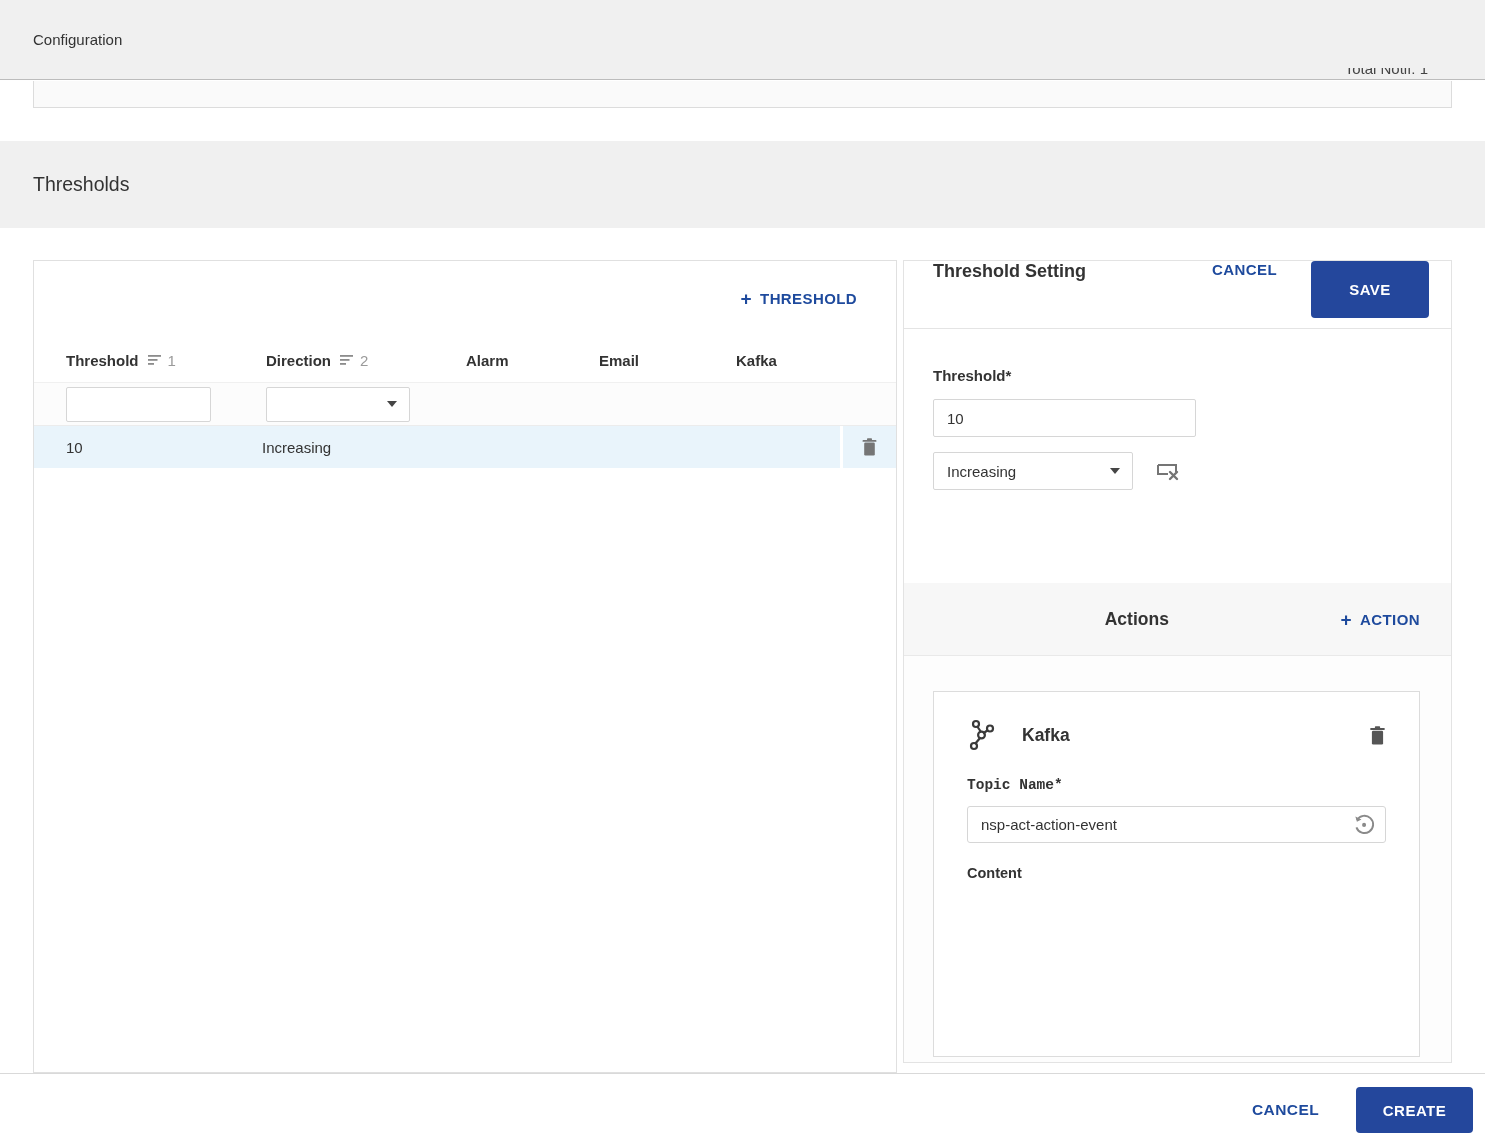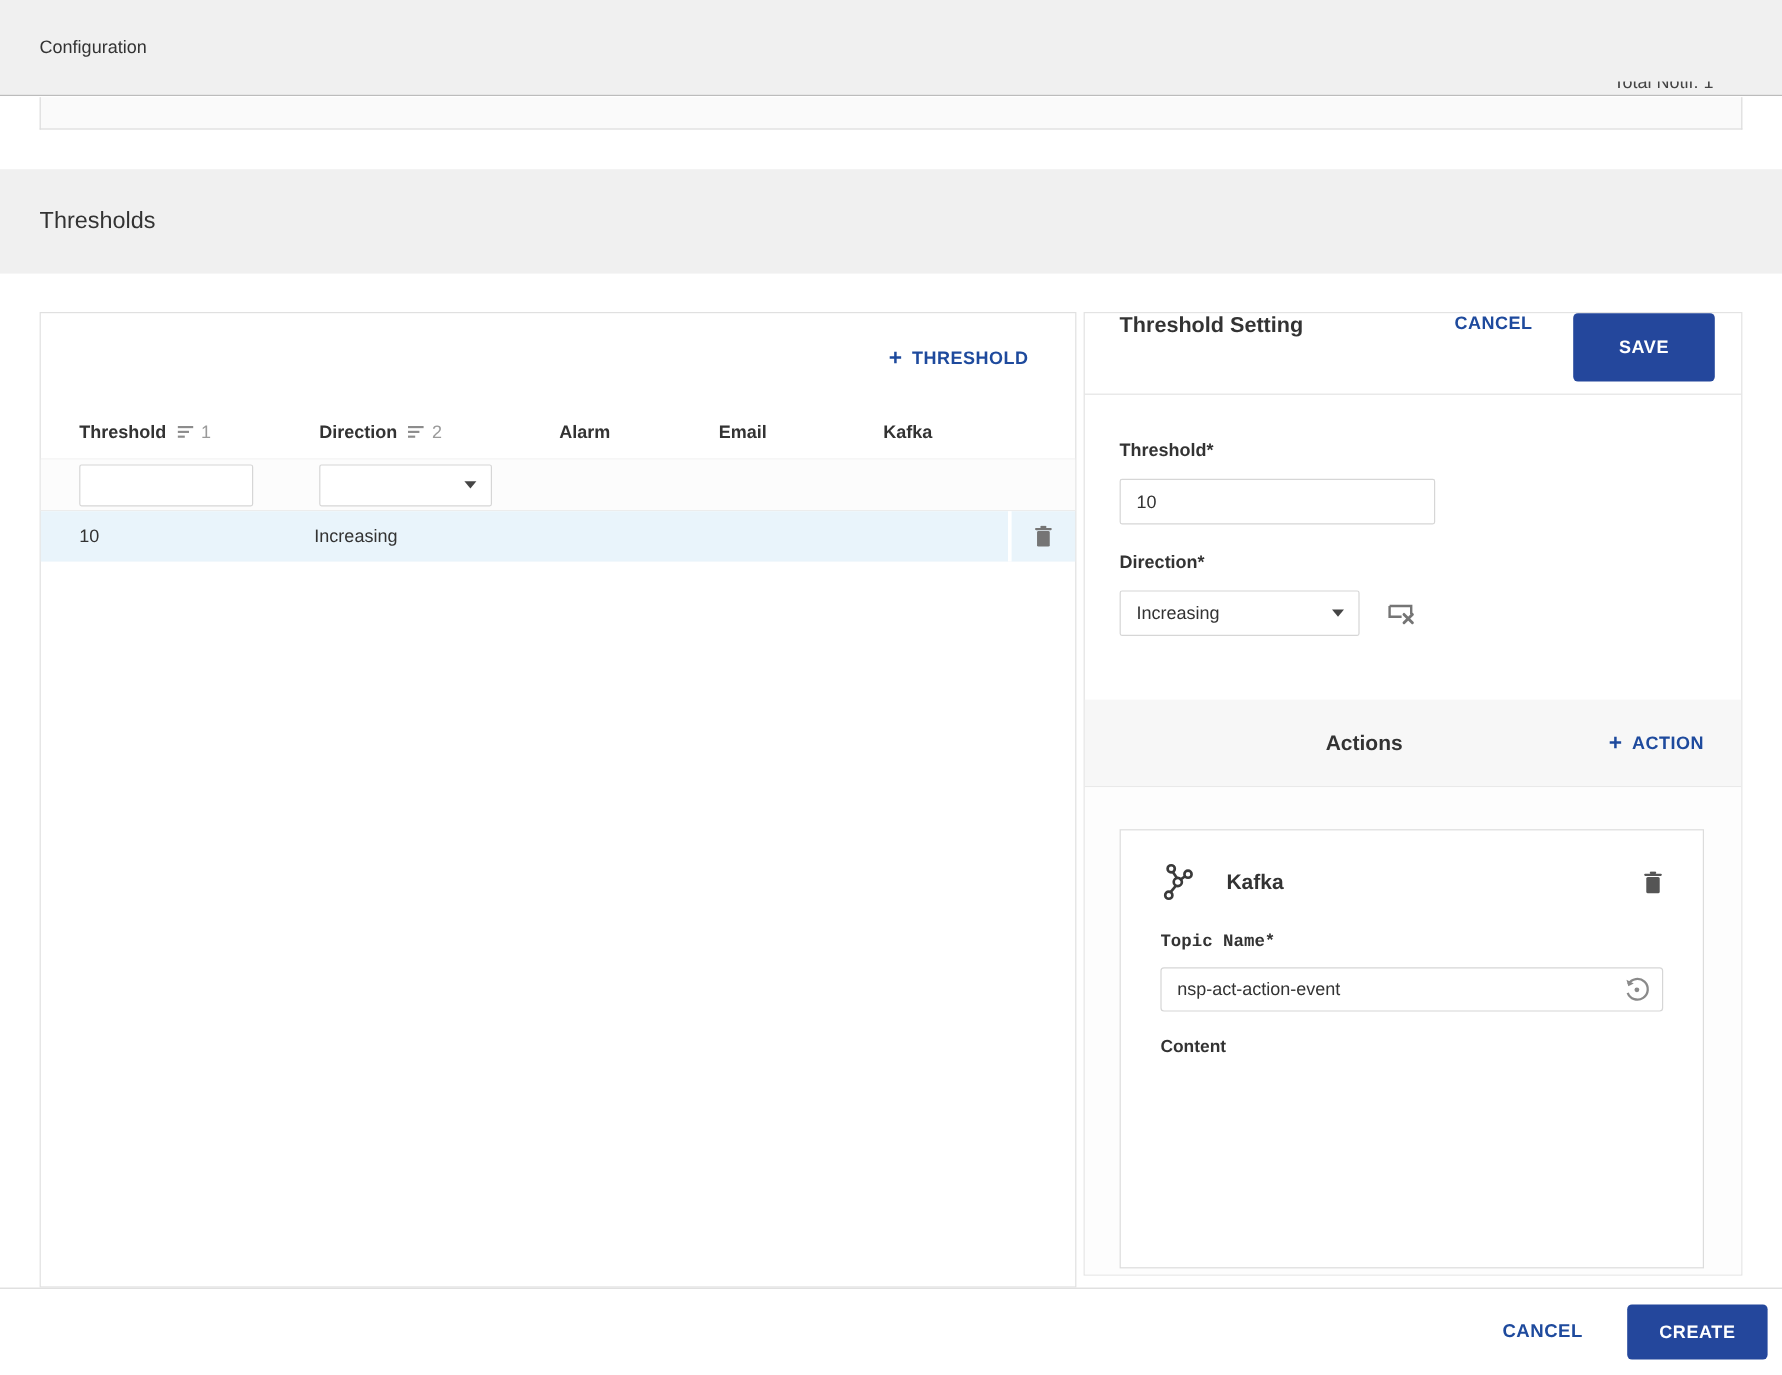--- a/index.html
+++ b/index.html
@@ -185,21 +185,20 @@
 
     <div class="ts-bar">
       <div class="panel-title">Threshold Setting</div>
       <span class="blue-link">CANCEL</span>
       <button class="primary-btn">SAVE</button>
     </div>
 
     <div class="ts-form">
       <span class="bold-label">Threshold*</span>
       <input class="text-input" type="text" value="10" style="">
-      <span class="bold-label lbl-gap">Direction*</span>
       <div class="dir-row">
         <div class="select-box">
           <span>Increasing</span>
           <span class="caret"></span>
         </div>
         <span class="clear-ic">
           <svg width="26" height="22" viewBox="0 0 26 22">
             <path d="M3 5 h18 v7" fill="none" stroke="#757575" stroke-width="2"></path>
             <path d="M3 5 v9 h10" fill="none" stroke="#757575" stroke-width="2"></path>
             <path d="M15 12 l7 7 M22 12 l-7 7" stroke="#757575" stroke-width="2.4" stroke-linecap="round"></path>

